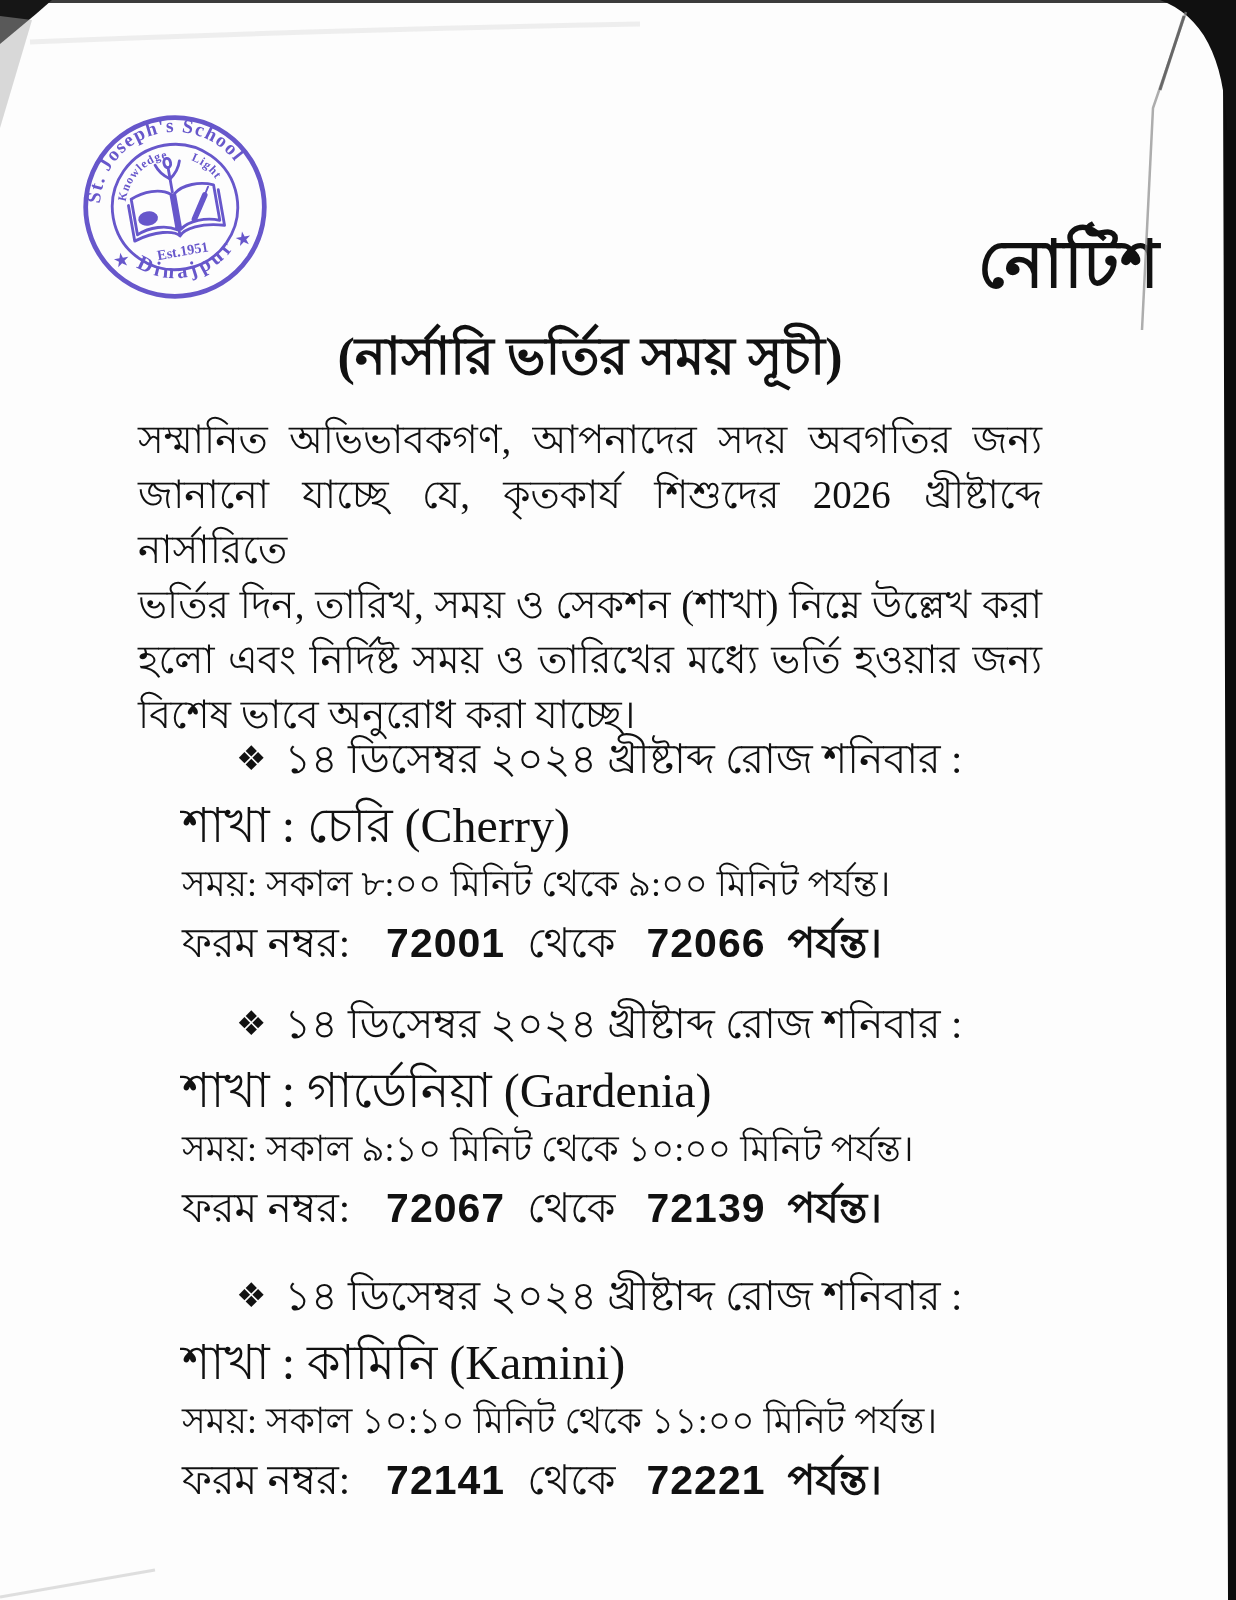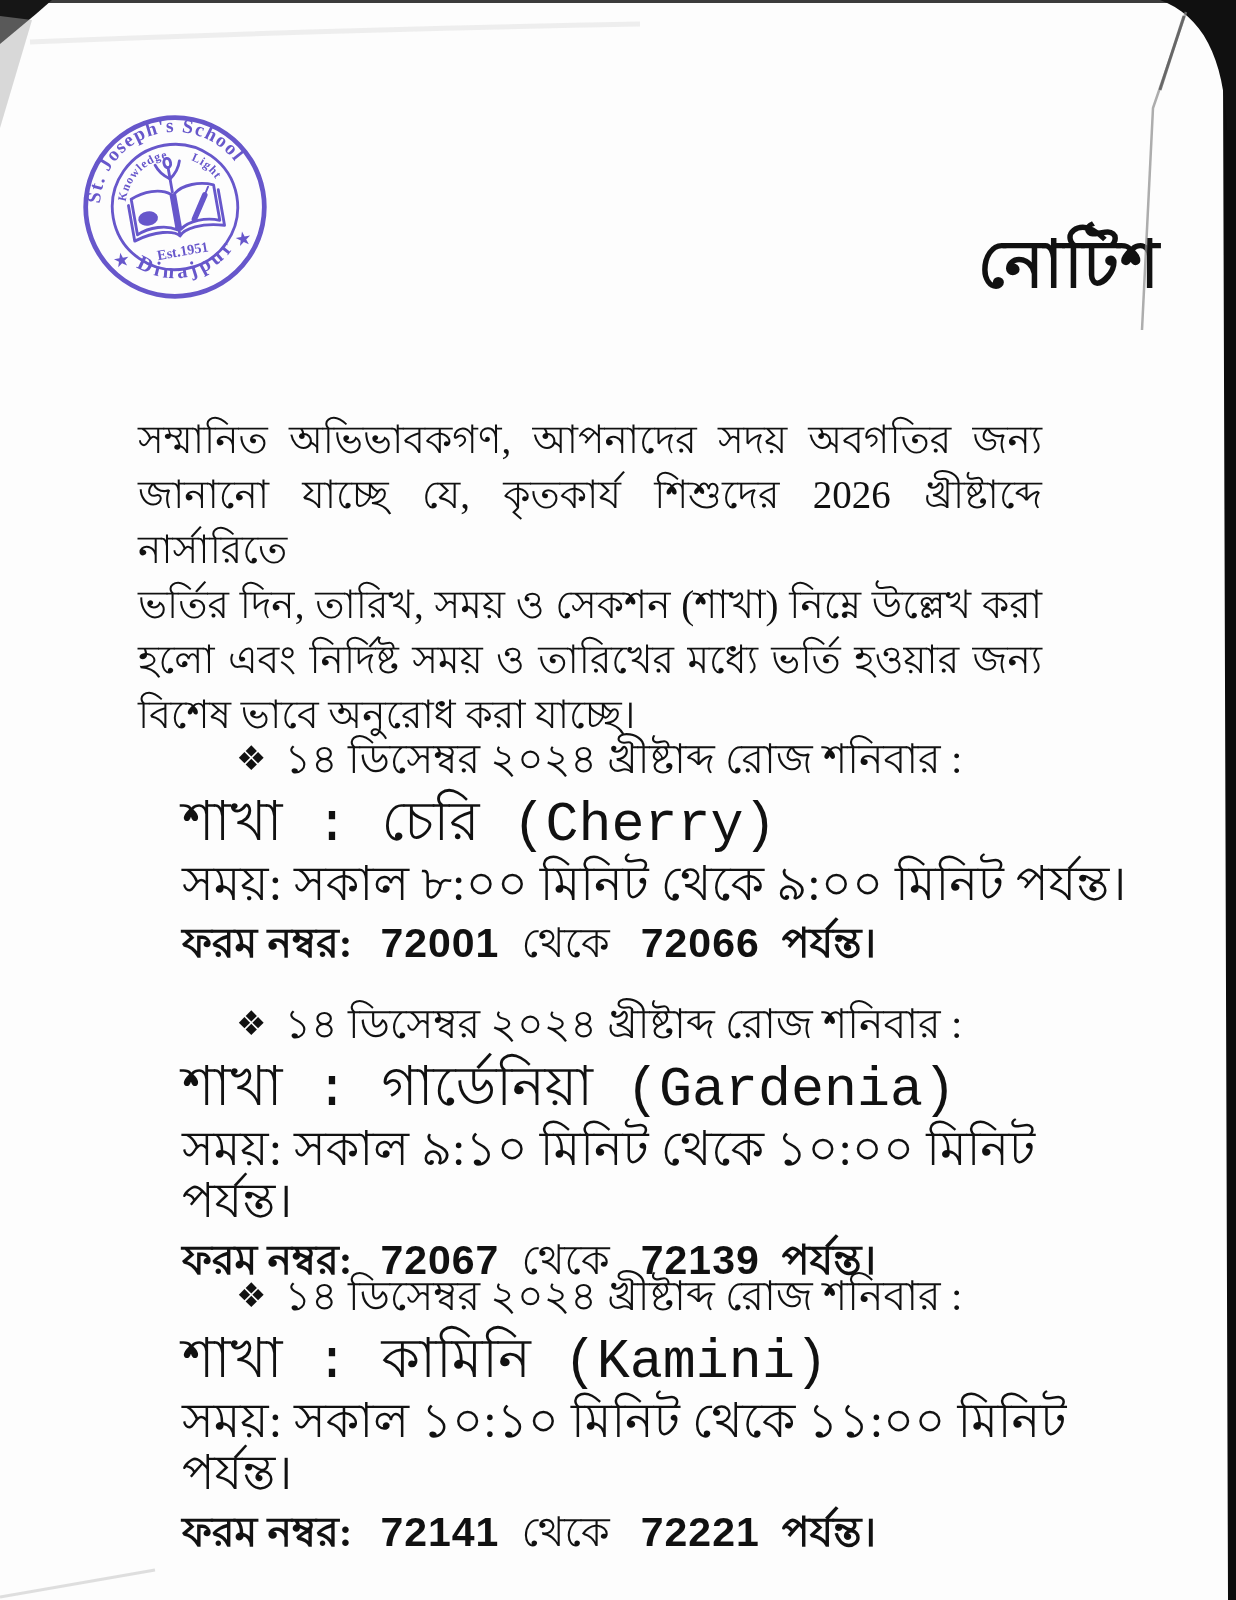--- a/index.html
+++ b/index.html
@@ -47,24 +47,24 @@
   .section-3{top:1270px;}
   .date-row{
     margin-left:54px;margin-bottom:10px;
     font-size:41px;line-height:53px;
   }
   .bullet{
     font-size:34px;margin-right:18px;
     position:relative;top:-3px;
     font-family:"DejaVu Sans",sans-serif;
   }
-  .branch-row{font-size:55px;line-height:56px;margin-bottom:4px;font-family:Liberation Mono, monospace;}
-  .time-row{font-size:48px;line-height:52px;margin-bottom:6px;}
+  .branch-row{font-size:48px;line-height:56px;margin-bottom:4px;}
+  .time-row{font-size:36px;line-height:52px;margin-bottom:6px;}
   .form-row{font-size:41px;line-height:54px;}
-  .form-label{font-weight:bold;margin-right:28px;}
+  .form-label{font-weight:normal;margin-right:36px;}
   .form-number{
     font-family:Liberation Sans, sans-serif;
     font-weight:bold;font-size:41px;
     letter-spacing:1px;margin-right:22px;
   }
   .form-connector{margin-right:31px;}
   .form-suffix{font-weight:bold;}
   
   .artifacts{
     position:absolute;left:0;top:0;width:1236px;height:1600px;
@@ -110,20 +110,21 @@
       <path d="M 100,70 Q 110,63 113,53"></path>
       <ellipse cx="100" cy="53" rx="3.5" ry="5"></ellipse>
       <path d="M 118,116 L 133,93" stroke-width="6"></path>
       <path d="M 133,93 L 138,85" stroke-width="2"></path>
       <ellipse cx="70" cy="107" rx="9" ry="6" fill="#5b49c7"></ellipse>
     </g>
     <text x="100" y="152" text-anchor="middle" font-size="15" font-weight="bold" fill="#5b49c7">Est.1951</text>
   </svg>
 
   <div class="title">নোটিশ</div>
+  <div class="subtitle">(নার্সারি ভর্তির সময় সূচী)</div>
 
   <div class="intro">
     <div class="intro-line">সম্মানিত অভিভাবকগণ, আপনাদের সদয় অবগতির জন্য</div>
     <div class="intro-line">জানানো যাচ্ছে যে, কৃতকার্য শিশুদের 2026 খ্রীষ্টাব্দে নার্সারিতে</div>
     <div class="intro-line">ভর্তির দিন, তারিখ, সময় ও সেকশন (শাখা) নিম্নে উল্লেখ করা</div>
     <div class="intro-line">হলো এবং নির্দিষ্ট সময় ও তারিখের মধ্যে ভর্তি হওয়ার জন্য</div>
     <div class="intro-line last">বিশেষ ভাবে অনুরোধ করা যাচ্ছে।</div>
   </div>
 
   <div class="section section-1">

